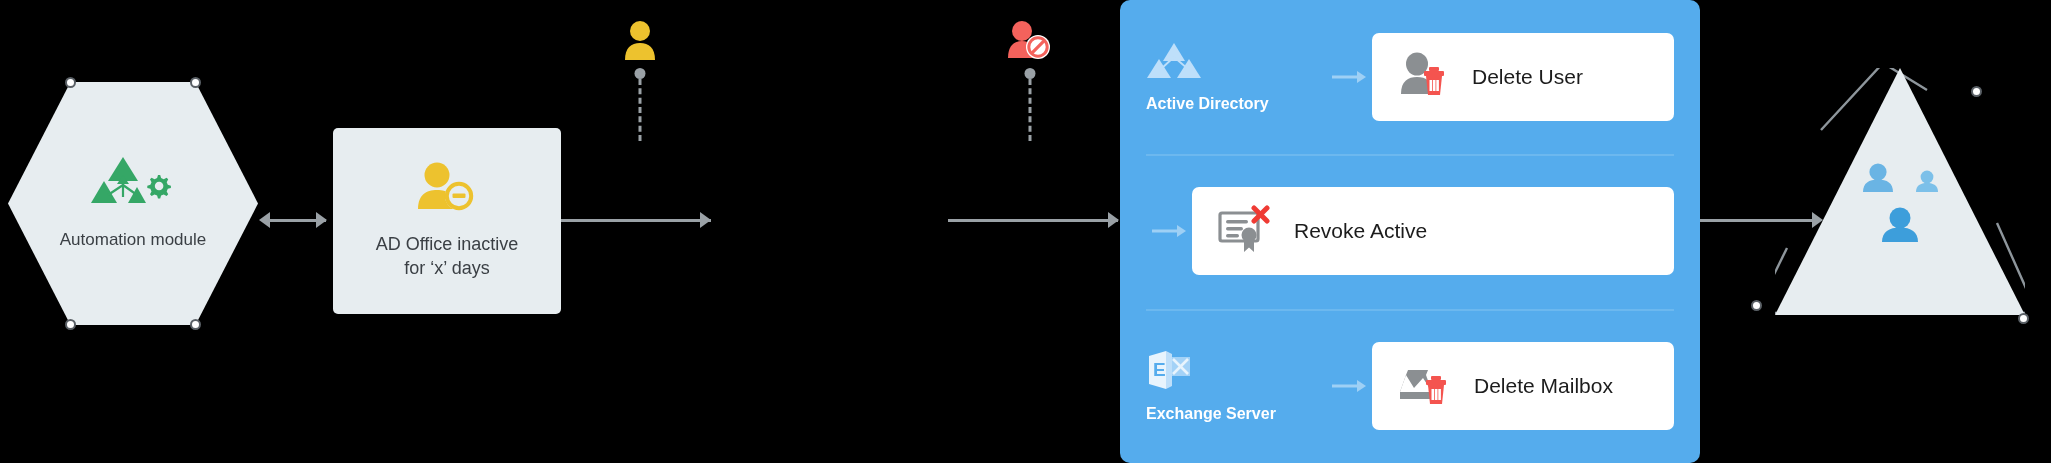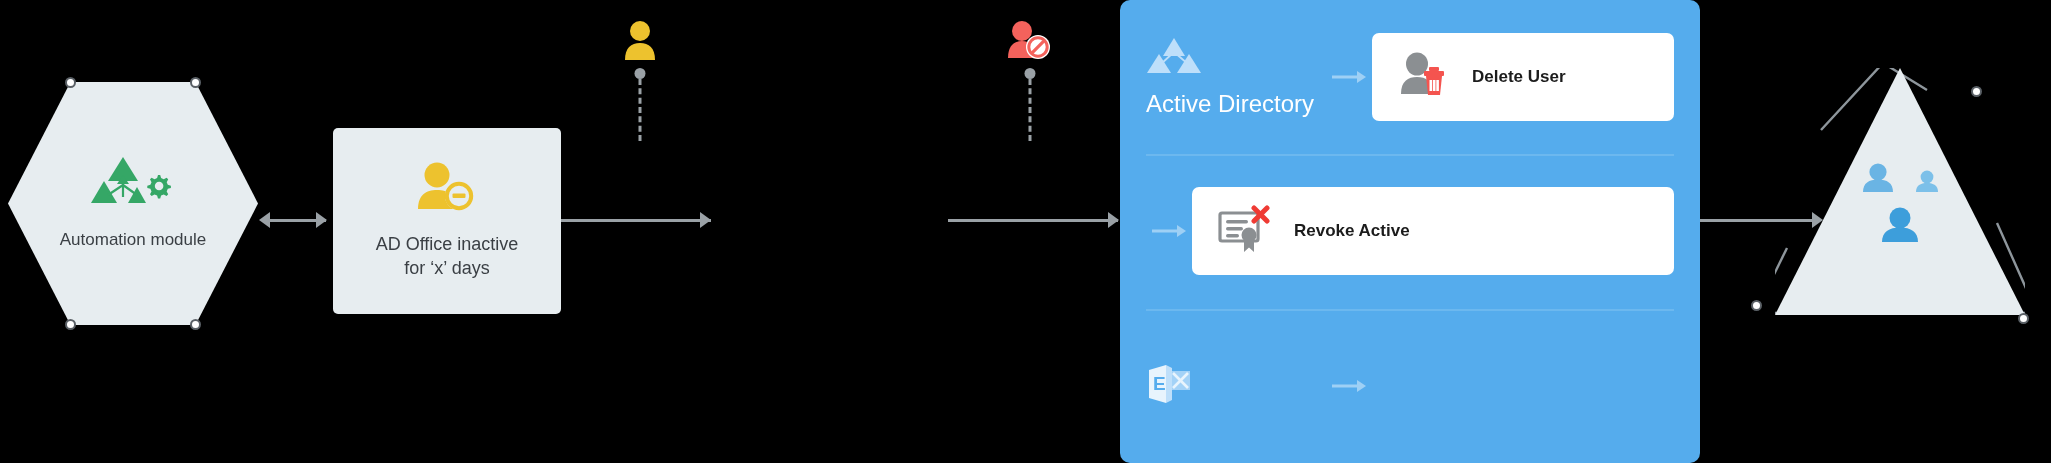--- a/index.html
+++ b/index.html
@@ -152,43 +152,42 @@
     background: #6cb8ef;
   }
   .service-id {
     width: 180px;
     flex: 0 0 180px;
     display: flex; flex-direction: column;
     gap: 9px;
   }
   .service-name {
     color: #ffffff;
-    font-size: 24px;
-    font-weight: normal;
+    font-size: 16px;
+    font-weight: bold;
     white-space: nowrap;
   }
   .service-arrow {
     flex: 0 0 46px;
     display: flex; align-items: center;
     justify-content: center;
   }
   .action-card {
     flex: 1;
     background: #ffffff;
     border-radius: 7px;
     height: 88px;
     display: flex;
     align-items: center;
     gap: 22px;
     padding: 0 26px;
   }
   .action-label {
-    font-size: 17px;
+    font-size: 21px;
     color: #1c1c1c;
-    font-weight: bold;
   }
 
   
   #triangle-node {
     position: absolute;
     left: 1775px; top: 68px;
     width: 250px; height: 247px;
   }
   .tri-shape {
     position: absolute; inset: 0;
@@ -361,26 +360,44 @@
             <path d="M3,8 L20,3 L20,41 L3,36 Z" fill="#e8f4fd"></path>
             <path d="M20,3 L26,6 L26,38 L20,41 Z" fill="#bedffa"></path>
             <text x="7" y="28" font-family="Liberation Sans, sans-serif" font-size="19" font-weight="bold" fill="#55aced">E</text>
             <rect x="25" y="9" width="19" height="19" fill="#bedffa" opacity="0.75"></rect>
             <g stroke="#e8f4fd" stroke-width="2.6">
               <line x1="27" y1="11" x2="42" y2="26"></line>
               <line x1="42" y1="11" x2="27" y2="26"></line>
             </g>
           </svg>
         </span>
+        <div class="service-name">Exchange Server</div>
       </div>
       <div class="service-arrow">
         <svg width="36" height="16" viewBox="0 0 36 16">
           <line x1="1" y1="8" x2="26" y2="8" stroke="#9ed0f5" stroke-width="3"></line>
           <polygon points="26,2 35,8 26,14" fill="#9ed0f5"></polygon>
         </svg>
+      </div>
+      <div class="action-card">
+        <span>
+          <svg width="54" height="46" viewBox="0 0 54 46">
+            <path d="M8,14 L28,14 L34,31 L2,31 Z" fill="#8b8f92"></path>
+            <path d="M8,14 L16,27 L25,17 L34,31 L2,31 Z" fill="#ffffff"></path>
+            <path d="M2,31 L34,31 L34,38 L2,38 Z" fill="#8b8f92"></path>
+            <path d="M8,14 L10,9 L30,9 L28,14 Z" fill="#8b8f92"></path>
+            <rect x="28" y="19" width="20" height="5" rx="1" fill="#f4544f"></rect>
+            <rect x="33" y="15" width="10" height="4" rx="1" fill="#f4544f"></rect>
+            <path d="M30,24 L46,24 L44,43 L32,43 Z" fill="#f4544f"></path>
+            <rect x="33.5" y="28" width="2.6" height="11" fill="#ffffff"></rect>
+            <rect x="36.9" y="28" width="2.6" height="11" fill="#ffffff"></rect>
+            <rect x="40.3" y="28" width="2.6" height="11" fill="#ffffff"></rect>
+          </svg>
+        </span>
+        <div class="action-label">Delete Mailbox</div>
       </div>
     </div>
 
   </div>
 
   <div class="conn" id="conn-4"></div>
   <div class="arrow-head-r" id="conn-4-head"></div>
 
   <div id="triangle-node">
     <svg width="250" height="247" viewBox="0 0 250 247" style="position:absolute;inset:0;">

